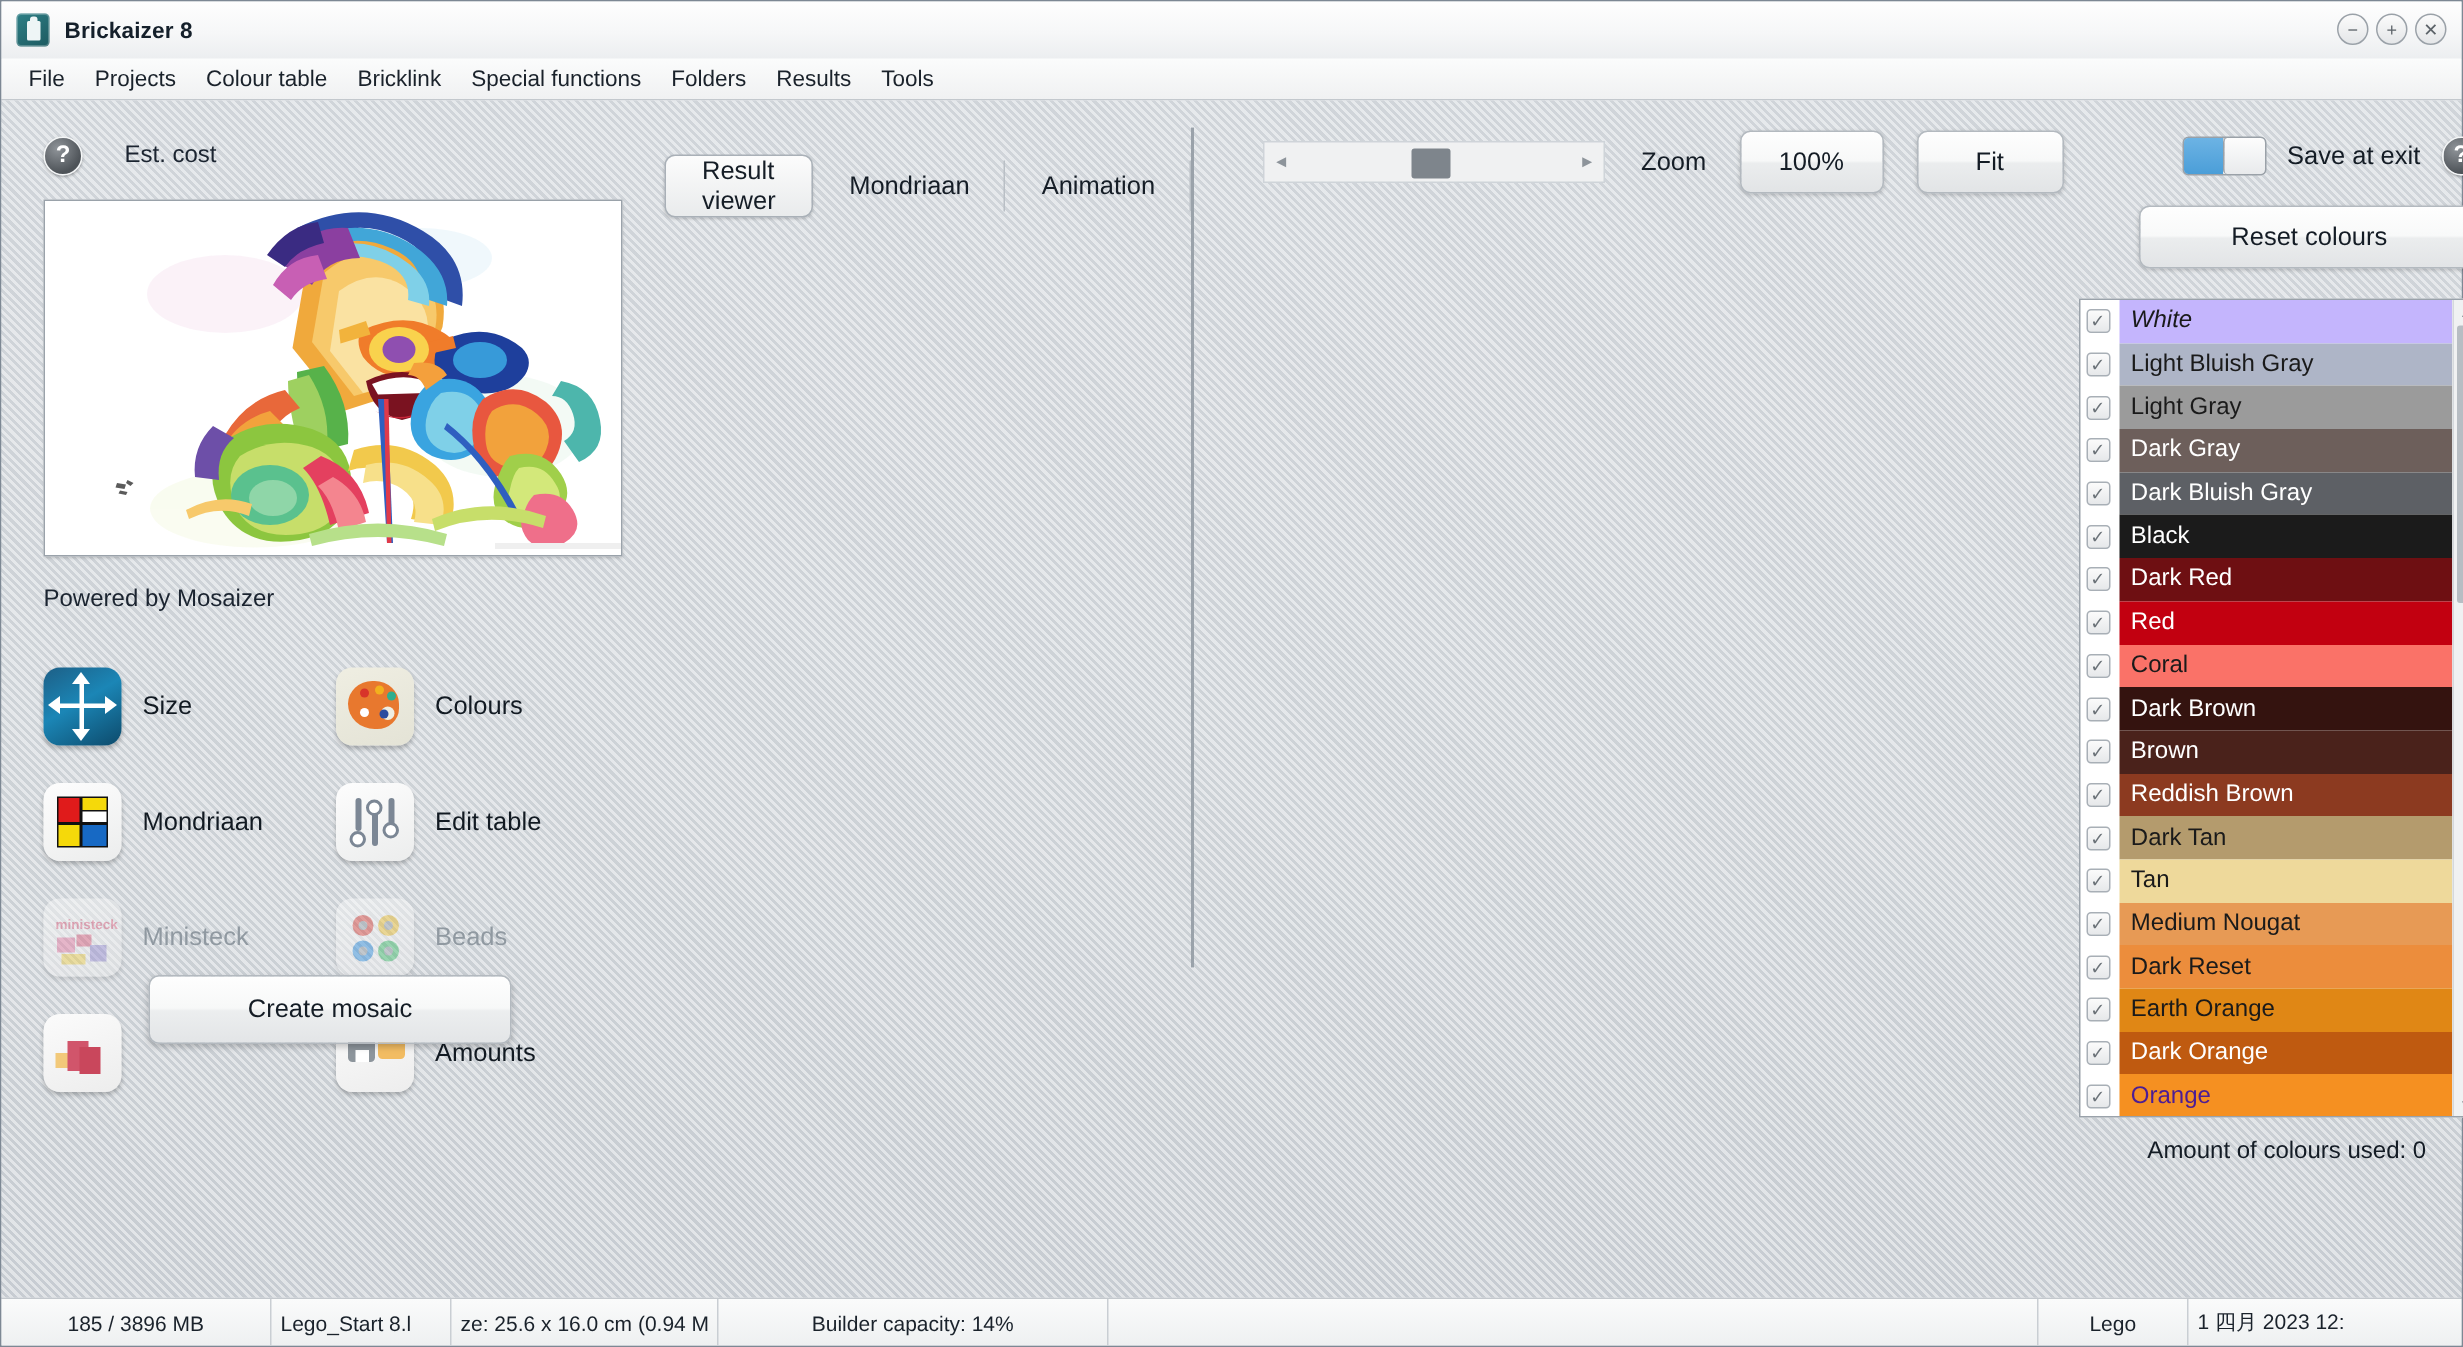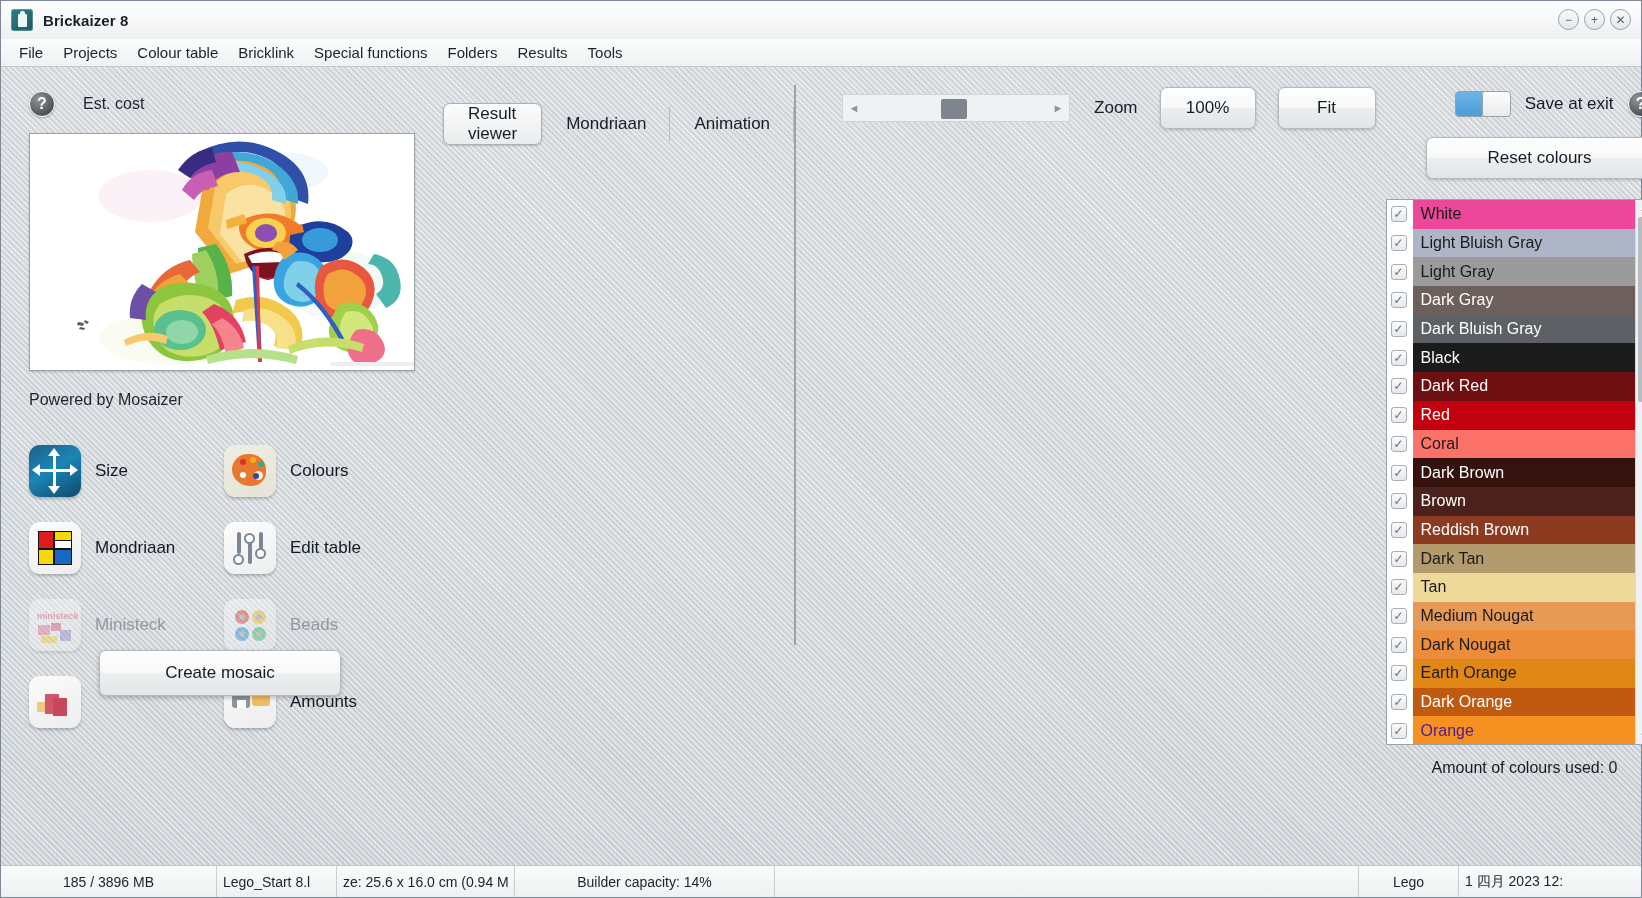--- a/index.html
+++ b/index.html
@@ -247,21 +247,21 @@
   .amount-used { margin-top: 14px; text-align: center; font-size: 16px; color: #141c25; }
 
   
   .statusbar {
     height: 32px; flex: 0 0 32px; display: flex; align-items: stretch;
     background: linear-gradient(180deg,#fafbfb,#eef0f1);
     border-top: 1px solid #c3c8cd;
     font-size: 14px; color: #1a222b;
   }
   .scell { display: flex; align-items: center; justify-content: center; border-right: 1px solid #c9ced3; padding: 0 6px; overflow: hidden; white-space: nowrap; }
-  .s1 { width: 216px; }
+  .s1 { width: 180px; }
   .s2 { width: 120px; justify-content: flex-start; text-align: right; }
   .s3 { width: 178px; justify-content: flex-start; }
   .s4 { width: 260px; }
   .s5 { flex: 1 1 auto; }
   .s6 { width: 100px; }
   .s7 { width: 182px; justify-content: flex-start; border-right: none; }
 </style>
 </head>
 <body>
 
@@ -510,21 +510,21 @@
         <div class="save-label">Save at exit</div>
         <div class="help-dot" style="margin-left:14px">?</div>
       </div>
 
       <div class="reset-btn">Reset colours</div>
 
       <div class="colour-list-wrap">
         <div class="colour-list">
             <div class="crow">
               <div class="cbox">✓</div>
-              <div class="cswatch" style="background: #ec4899; color: rgb(26, 26, 26);">White</div>
+              <div class="cswatch" style="background: #c4b5fd; color: rgb(26, 26, 26); font-style: italic;">White</div>
             </div>
             <div class="crow">
               <div class="cbox">✓</div>
               <div class="cswatch" style="background: rgb(174, 181, 199); color: rgb(26, 26, 26);">Light Bluish Gray</div>
             </div>
             <div class="crow">
               <div class="cbox">✓</div>
               <div class="cswatch" style="background: rgb(155, 155, 155); color: rgb(26, 26, 26);">Light Gray</div>
             </div>
             <div class="crow">
@@ -570,21 +570,21 @@
             <div class="crow">
               <div class="cbox">✓</div>
               <div class="cswatch" style="background: rgb(238, 217, 155); color: rgb(26, 26, 26);">Tan</div>
             </div>
             <div class="crow">
               <div class="cbox">✓</div>
               <div class="cswatch" style="background: rgb(231, 154, 85); color: rgb(26, 26, 26);">Medium Nougat</div>
             </div>
             <div class="crow">
               <div class="cbox">✓</div>
-              <div class="cswatch" style="background: rgb(236, 141, 60); color: rgb(26, 26, 26);">Dark Nougat</div>
+              <div class="cswatch" style="background: rgb(236, 141, 60); color: rgb(26, 26, 26);">Dark Reset</div>
             </div>
             <div class="crow">
               <div class="cbox">✓</div>
               <div class="cswatch" style="background: rgb(224, 135, 21); color: rgb(26, 26, 26);">Earth Orange</div>
             </div>
             <div class="crow">
               <div class="cbox">✓</div>
               <div class="cswatch" style="background: rgb(191, 90, 16); color: rgb(255, 255, 255);">Dark Orange</div>
             </div>
             <div class="crow">

